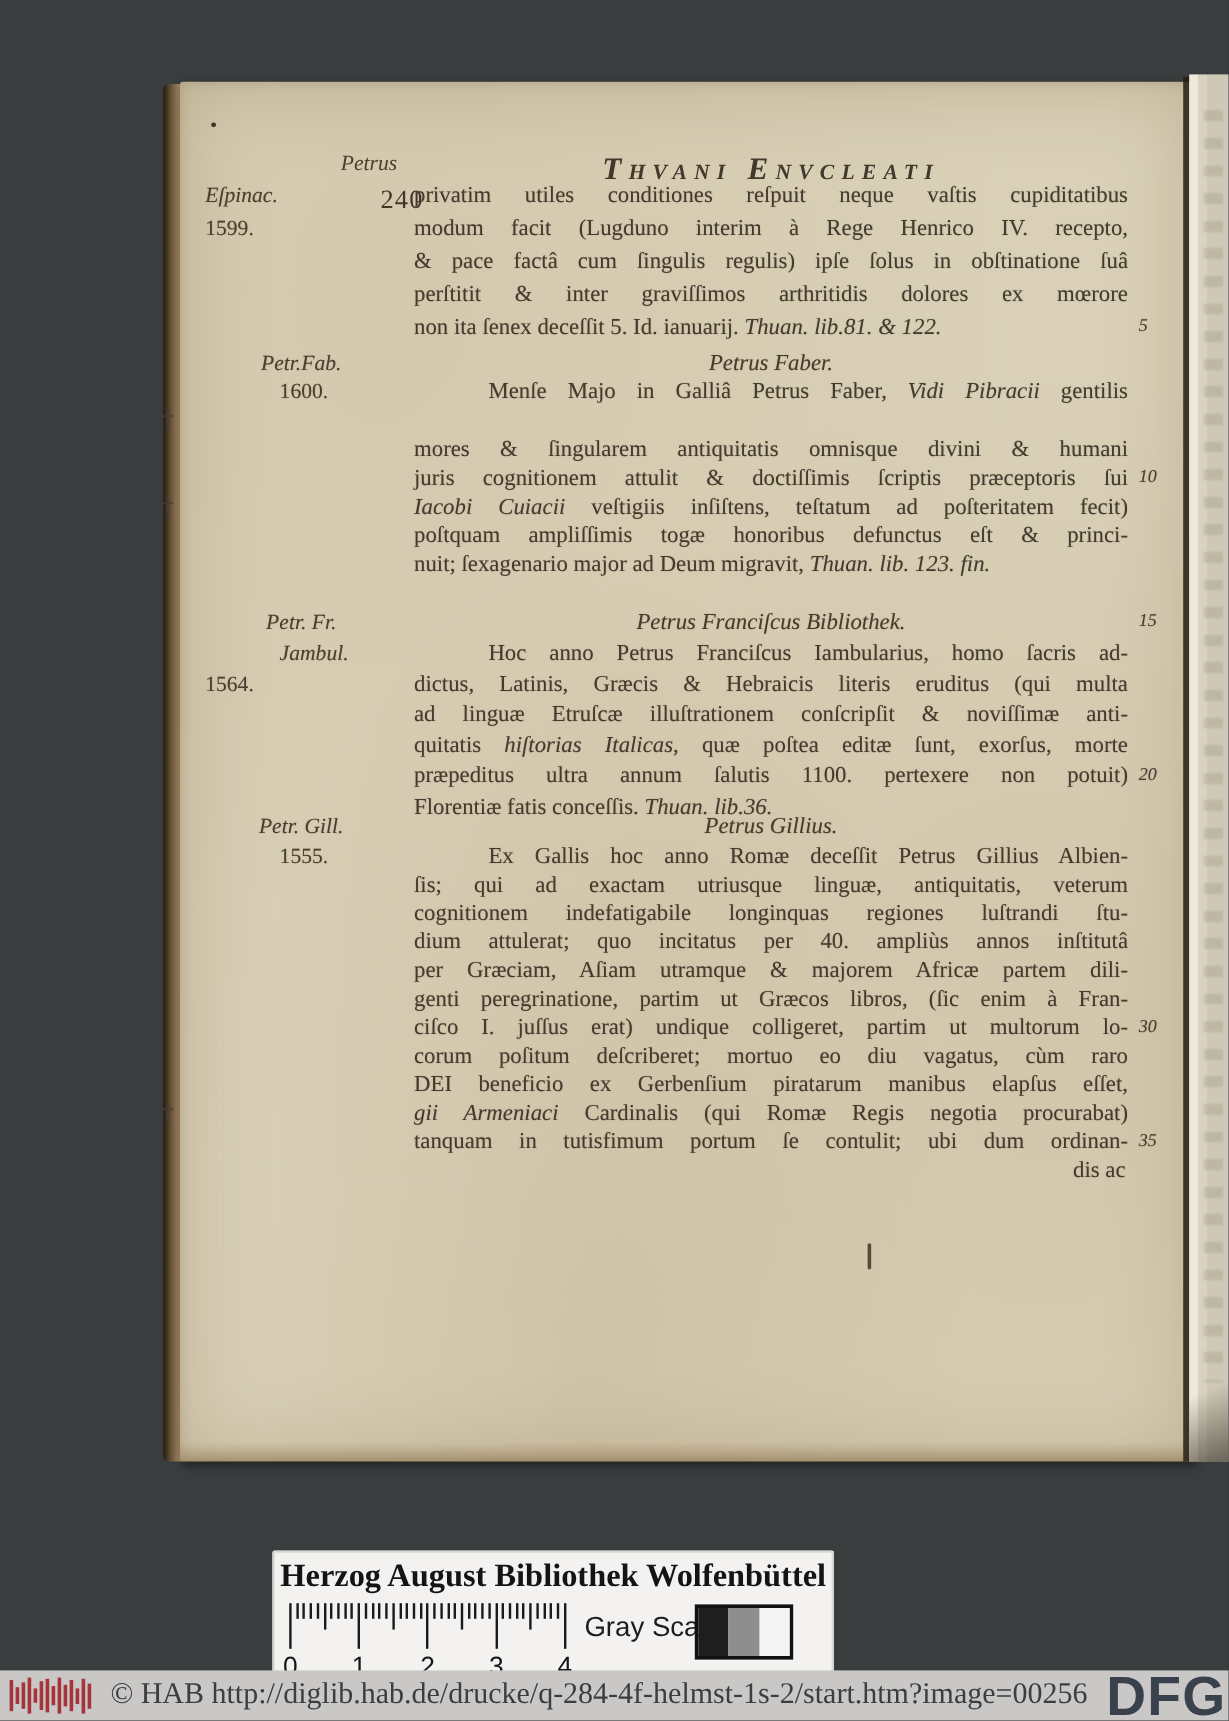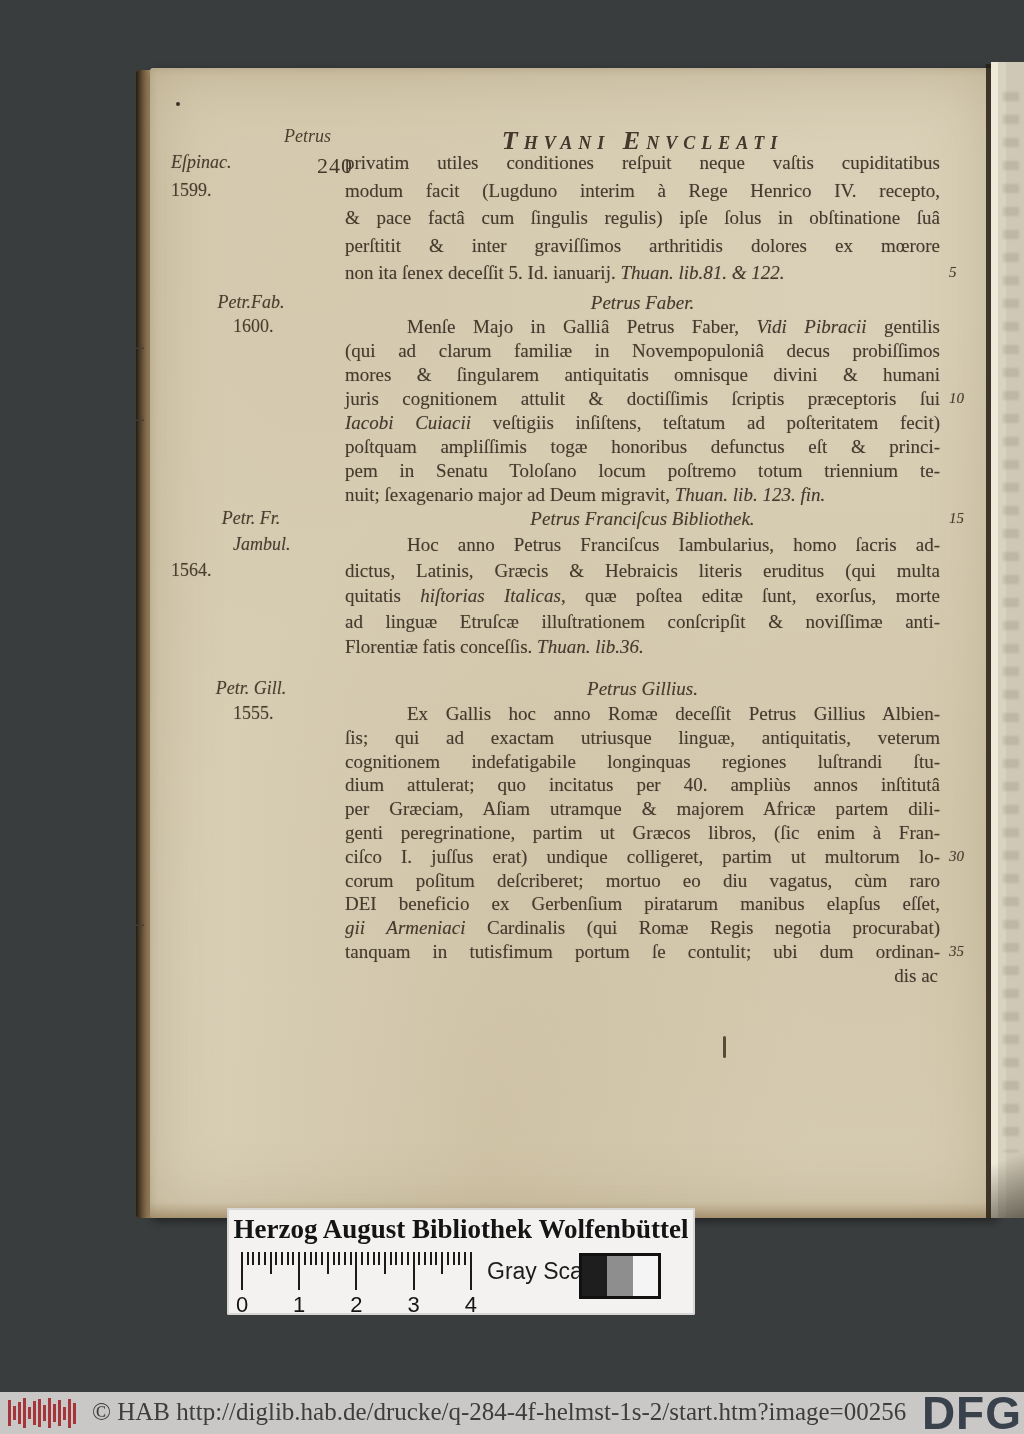--- a/index.html
+++ b/index.html
@@ -49,21 +49,21 @@
   #hdr-title{position:absolute;left:0;width:100%;text-align:center;font-variant:small-caps;
     font-style:italic;font-weight:600;font-size:26px;letter-spacing:6px;color:#43382b;}
   #lines-a{top:84px;}   #lines-a .tl{height:27.5px;}
   #heading-faber{top:224px;height:26px;}
   #lines-b{top:248px;}  #lines-b .tl{height:24px;}
   #heading-iambularius{top:440px;height:26px;}
   #lines-c{top:466px;}  #lines-c .tl{height:25.5px;}
   #heading-gillius{top:610px;height:26px;}
   #lines-d{top:635px;}  #lines-d .tl{height:23.8px;}
   
-  #card{position:absolute;left:227px;top:1208px;width:468px;height:107px;background:#f3f2f0;
+  #card{position:absolute;left:227px;top:1292px;width:468px;height:107px;background:#f3f2f0;
         box-shadow:0 0 0 2px #d8d7d4 inset;border-radius:2px;}
   #card-title{position:absolute;left:0;top:6px;width:100%;text-align:center;font-weight:bold;
         font-size:27px;color:#141414;letter-spacing:0px;font-family:"Liberation Serif",serif;}
   #ruler{position:absolute;left:14px;top:44px;width:246px;height:58px;}
   #ruler .tick{position:absolute;top:0;width:2px;height:13px;background:#1b1b1b;}
   #ruler .t5{height:22px;}
   #ruler .t10{height:38px;}
   #ruler .rnum{position:absolute;top:40px;width:20px;margin-left:-10px;text-align:center;
         font-family:"Liberation Sans",sans-serif;font-size:22px;color:#161616;}
   #grayscale-label{position:absolute;left:260px;top:50px;font-family:"Liberation Sans",sans-serif;
@@ -101,36 +101,36 @@
         <div class="tl jl"><span>modum facit (Lugduno interim à Rege Henrico IV. recepto,</span><span class="mnote">1599.</span></div>
         <div class="tl jl"><span>&amp; pace factâ cum ſingulis regulis) ipſe ſolus in obſtinatione ſuâ</span></div>
         <div class="tl jl"><span>perſtitit &amp; inter graviſſimos arthritidis dolores ex mœrore</span></div>
         <div class="tl"><span>non ita ſenex deceſſit 5. Id. ianuarij. </span><span class="it">Thuan. lib.81. &amp; 122.</span><span class="lnum">5</span></div>
       </div>
     <div class="bodycol" id="heading-faber">
         <div class="tl hline"><span>Petrus Faber.</span><span class="mnote it">Petr.Fab.</span></div>
       </div>
     <div class="bodycol" id="lines-b">
         <div class="tl jl ind"><span>Menſe Majo in Galliâ Petrus Faber, </span><span class="it">Vidi Pibracii </span><span>gentilis</span><span class="mnote">1600.</span></div>
-        <div class="tl jl"><span>(qui ad clarum familiæ in Novempopuloniâ decus probiſſimos</span><span class="mnote dg">†</span></div>
+        <div class="tl jl"><span class="mnote dg">†</span></div>
         <div class="tl jl"><span>mores &amp; ſingularem antiquitatis omnisque divini &amp; humani</span></div>
         <div class="tl jl"><span>juris cognitionem attulit &amp; doctiſſimis ſcriptis præceptoris ſui</span><span class="lnum">10</span></div>
         <div class="tl jl"><span class="it">Iacobi Cuiacii </span><span>veſtigiis inſiſtens, teſtatum ad poſteritatem fecit)</span><span class="mnote dg">†</span></div>
         <div class="tl jl"><span>poſtquam ampliſſimis togæ honoribus defunctus eſt &amp; princi-</span></div>
-        <div class="tl jl"><span>pem in Senatu Toloſano locum poſtremo totum triennium te-</span></div>
         <div class="tl"><span>nuit; ſexagenario major ad Deum migravit, </span><span class="it">Thuan. lib. 123. fin.</span></div>
       </div>
     <div class="bodycol" id="heading-iambularius">
         <div class="tl hline"><span>Petrus Franciſcus Bibliothek.</span><span class="mnote it">Petr. Fr.</span><span class="lnum">15</span></div>
       </div>
     <div class="bodycol" id="lines-c">
         <div class="tl jl ind"><span>Hoc anno Petrus Franciſcus Iambularius, homo ſacris ad-</span><span class="mnote it">Jambul.</span></div>
         <div class="tl jl"><span>dictus, Latinis, Græcis &amp; Hebraicis literis eruditus (qui multa</span><span class="mnote">1564.</span></div>
+        <div class="tl jl"><span>ad linguæ Etruſcæ illuſtrationem conſcripſit &amp; noviſſimæ anti-</span></div>
         <div class="tl jl"><span>quitatis </span><span class="it">hiſtorias Italicas</span><span>, quæ poſtea editæ ſunt, exorſus, morte</span></div>
-        <div class="tl jl"><span>ad linguæ Etruſcæ illuſtrationem conſcripſit &amp; noviſſimæ anti-</span></div>
+        <div class="tl jl"><span>præpeditus ultra annum ſalutis 1100. pertexere non potuit)</span><span class="lnum">20</span></div>
         <div class="tl"><span>Florentiæ fatis conceſſis. </span><span class="it">Thuan. lib.36.</span></div>
       </div>
     <div class="bodycol" id="heading-gillius">
         <div class="tl hline"><span>Petrus Gillius.</span><span class="mnote it">Petr. Gill.</span></div>
       </div>
     <div class="bodycol" id="lines-d">
         <div class="tl jl ind"><span>Ex Gallis hoc anno Romæ deceſſit Petrus Gillius Albien-</span><span class="mnote">1555.</span></div>
         <div class="tl jl"><span>ſis; qui ad exactam utriusque linguæ, antiquitatis, veterum</span></div>
         <div class="tl jl"><span>cognitionem indefatigabile longinquas regiones luſtrandi ſtu-</span></div>
         <div class="tl jl"><span>dium attulerat; quo incitatus per 40. ampliùs annos inſtitutâ</span></div>

